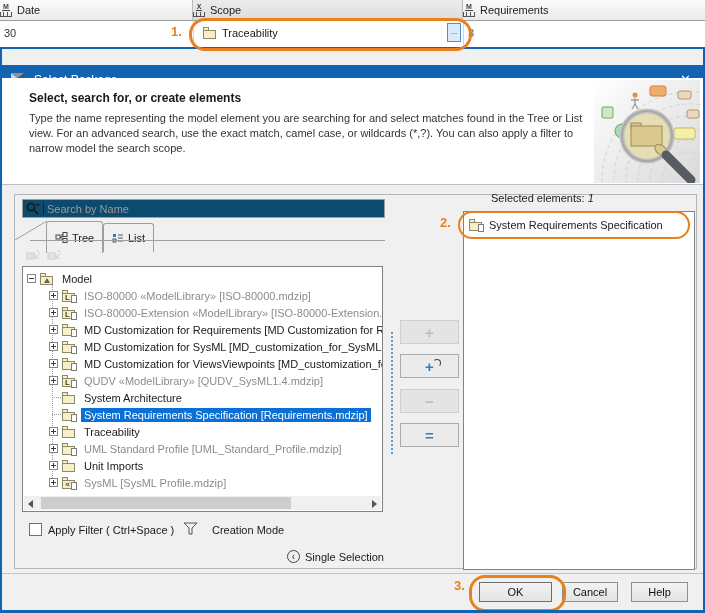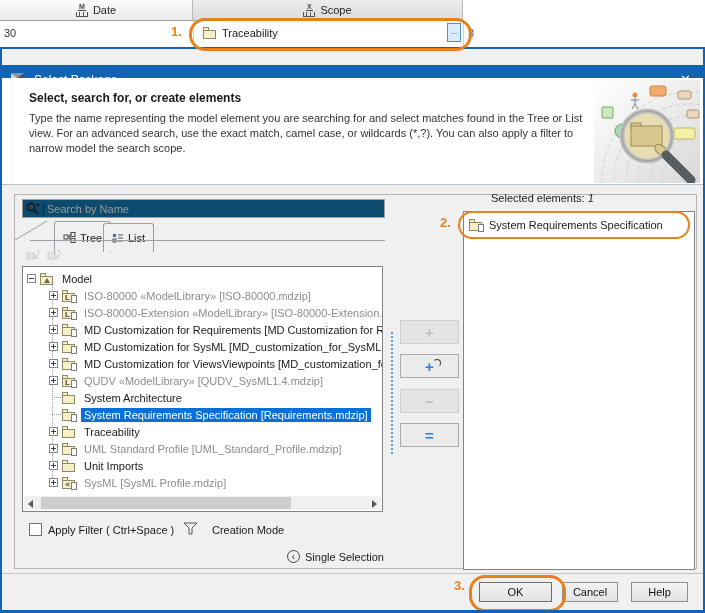--- a/index.html
+++ b/index.html
@@ -1,19 +1,19 @@
 <!DOCTYPE html>
 <html><head>
 <meta charset="utf-8">
 <style>
   html,body{margin:0;padding:0;background:#fff;}
   #stage{position:relative;width:705px;height:613px;font-family:"Liberation Sans",sans-serif;
          font-size:11px;color:#1a1a1a;overflow:hidden;background:#fff;}
   
-  .hdrcell{position:absolute;top:0;height:21px;display:flex;align-items:center;justify-content:center;
+  .hdrcell{position:absolute;top:0;height:21px;display:flex;align-items:center;
            gap:5px;background:linear-gradient(#fbfbfb,#ebebeb);border-right:1px solid #b9b9b9;
            border-bottom:1px solid #9d9d9d;box-sizing:border-box;color:#222;}
   .hdrcell.active{background:linear-gradient(#ececec,#dcdcdc);}
   .rulericon{display:inline-flex;flex-direction:column;align-items:center;line-height:6px;}
   .rulericon .ltr{font-size:7px;font-weight:bold;color:#444;border-bottom:1px solid #444;padding:0 1px;}
   .rulericon .comb{width:10px;height:4px;margin-top:1px;border:1px solid #555;border-top:none;
        background:linear-gradient(90deg,transparent 2px,#555 2px,#555 3px,transparent 3px,transparent 6px,#555 6px,#555 7px,transparent 7px);}
   .tblrow{position:absolute;top:21px;left:0;width:705px;height:25px;background:#fff;}
   .colline{position:absolute;top:21px;height:26px;width:1px;background:#d4d4d4;}
   
@@ -48,21 +48,21 @@
   
   #groupbox{position:absolute;left:12px;top:145px;width:683px;height:375px;border:1px solid #b4b4b4;box-sizing:border-box;}
   
   #searchbox{position:absolute;left:20px;top:150px;width:363px;height:19px;background:#0c4a6e;
        border:1px solid #9f9f9f;box-sizing:border-box;display:flex;align-items:center;}
   #searchbox .ph{color:#9a9a9a;margin-left:3px;}
   .caret{width:1px;height:12px;background:#222;margin-left:1px;}
   
   .tab{position:absolute;box-sizing:border-box;border:1px solid #9aa0a6;border-bottom:none;
        border-radius:3px 3px 0 0;display:flex;align-items:center;gap:4px;padding:0 8px;background:#f0f0f0;}
-  #tab-tree{left:52px;top:172px;height:32px;}
+  #tab-tree{left:44px;top:172px;height:32px;}
   #tab-list{left:101px;top:174px;height:29px;}
   #tabline{position:absolute;left:28px;top:191px;width:355px;height:1px;background:#9aa0a6;}
   #tabdiag{position:absolute;left:13px;top:171px;}
   
   .ttool{position:absolute;top:200px;width:16px;height:13px;opacity:.55;}
   
   #treebox{position:absolute;left:20px;top:217px;width:361px;height:246px;background:#fff;
        border:1px solid #828282;box-sizing:border-box;overflow:hidden;}
   #treeinner{position:absolute;left:0;top:3px;right:0;text-align:right;}
   .trow{display:flex;align-items:center;height:17px;white-space:nowrap;position:relative;z-index:2;}
@@ -125,20 +125,27 @@
         <span class="comb"></span>
     </span>
     <span>Date</span>
   </div>
   <div class="hdrcell active" style="left:193px;width:270px;">
     <span class="rulericon">
       <span class="ltr">X</span>
         <span class="comb"></span>
     </span>
     <span>Scope</span>
+  </div>
+  <div class="hdrcell" style="left:463px;width:242px;border-right:none;">
+    <span class="rulericon">
+      <span class="ltr">M</span>
+        <span class="comb"></span>
+    </span>
+    <span>Requirements</span>
   </div>
 
   <div class="tblrow"></div>
   <div class="colline" style="left:193px;"></div>
   <div class="colline" style="left:463px;"></div>
   <div style="position:absolute;left:4px;top:27px;color:#333;">30</div>
 
   <div class="editor">
     <span class="picon" style="margin:0 4px 0 9px;">
         <span class="ptab"></span>

